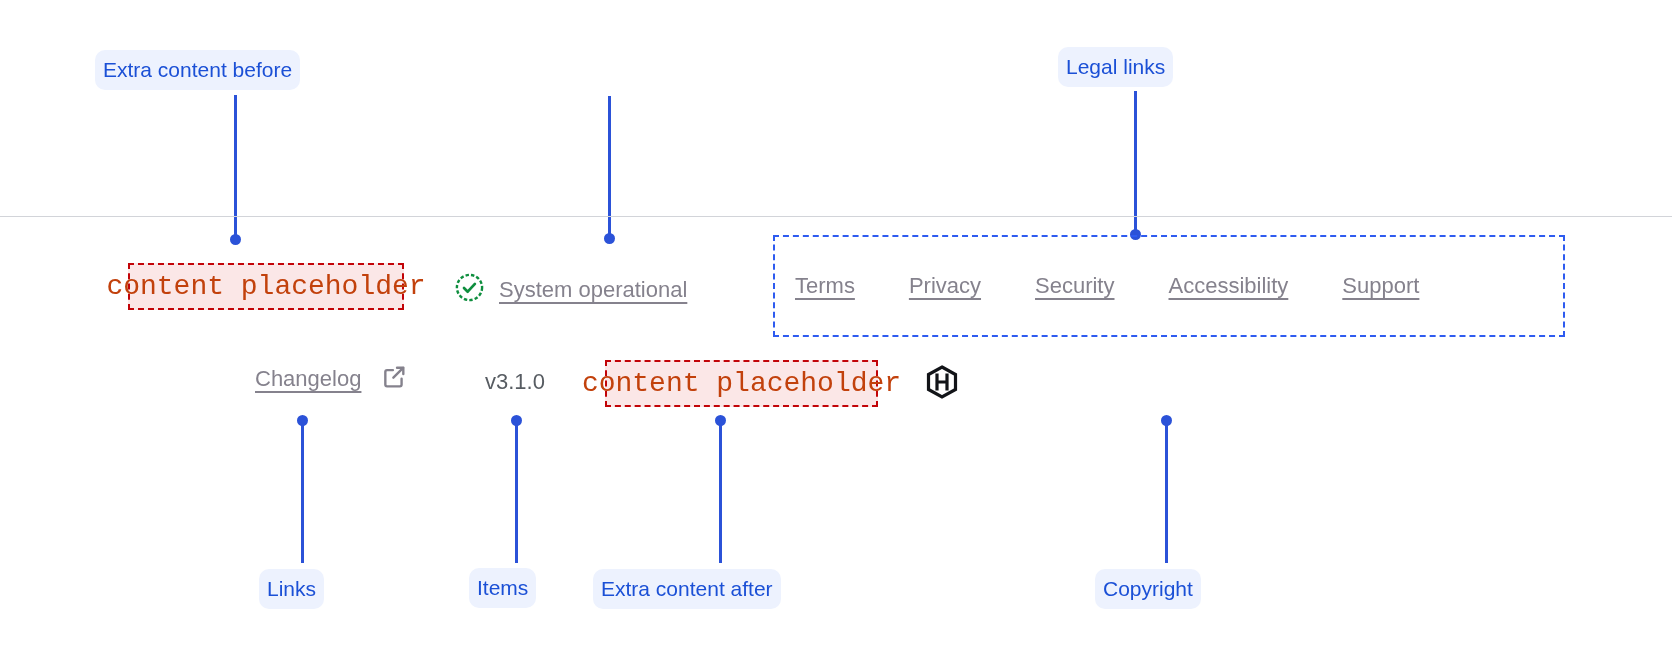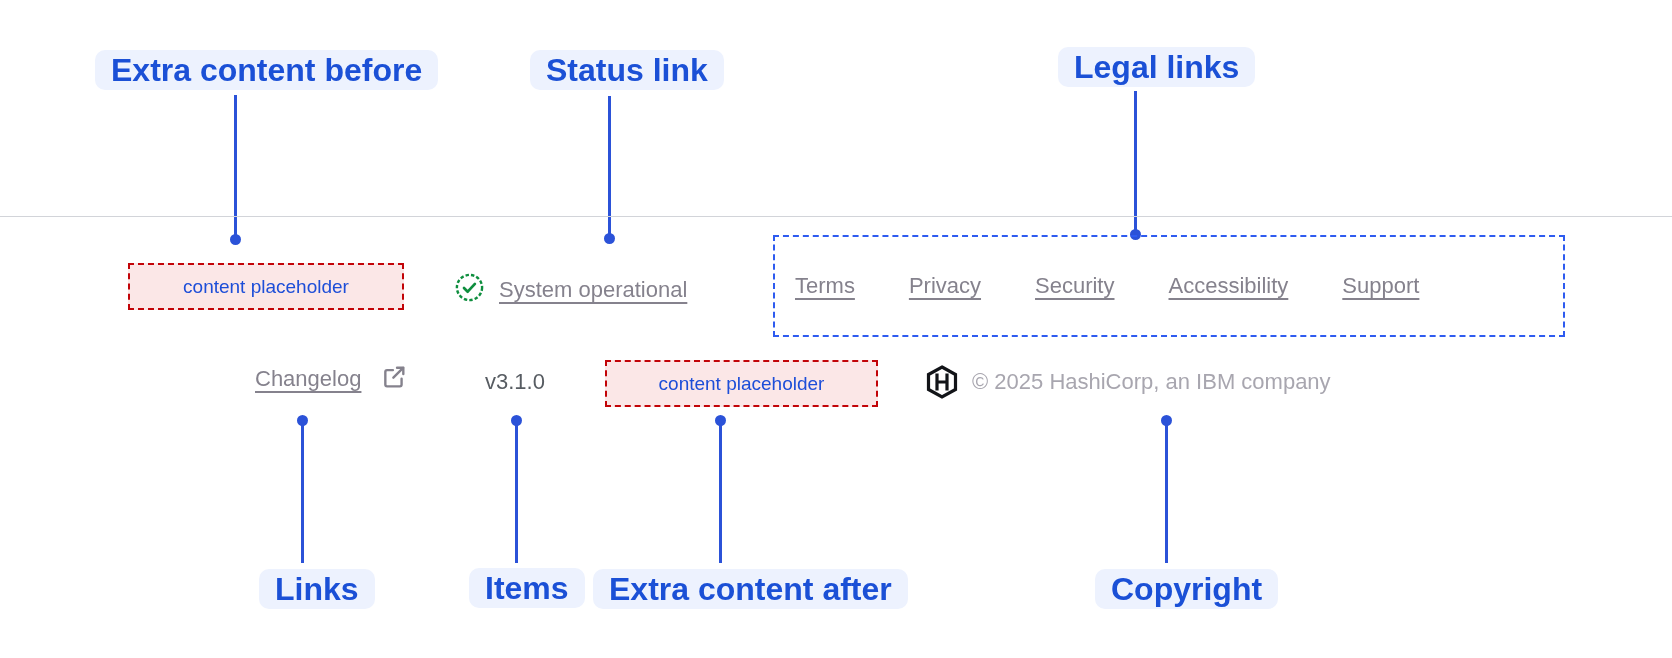--- a/index.html
+++ b/index.html
@@ -5,41 +5,41 @@
   html,body{margin:0;padding:0;background:#ffffff;}
   .stage{
     position:relative;width:1672px;height:658px;background:#ffffff;overflow:hidden;
     font-family:"Liberation Sans", sans-serif;
   }
   
   .callout{
     position:absolute;
     background:#edf2fe;
     color:#1b50d6;
-    font-size:32px;
-    font-weight:700;
+    font-size:21px;
+    font-weight:400;
     line-height:30px;
-    padding:5px 16px;
+    padding:5px 8px;
     border-radius:10px;
     white-space:nowrap;
   }
   
   .connector{position:absolute;width:3px;background:#2b52d8;}
   .connector .dot{
     position:absolute;left:-4px;width:11px;height:11px;border-radius:50%;background:#2b52d8;
   }
   .dot-bottom .dot{bottom:-5px;}
   .dot-top .dot{top:-5px;}
   
   .divider{position:absolute;left:0;top:216px;width:1672px;height:0;border-top:1.5px solid #d2d4d9;}
   
   .ph-box{
     position:absolute;box-sizing:border-box;
     background:#fbe7e7;border:2px dashed #c20408;
-    color:#1d4ed8;font-family:Liberation Sans, sans-serif;font-size:19px;
+    color:#c2410c;font-family:Liberation Mono, monospace;font-size:28px;
     display:flex;align-items:center;justify-content:center;white-space:nowrap;
   }
   .gray-link{
     color:#85828d;font-size:22px;font-weight:500;text-decoration:underline;
     text-decoration-thickness:2px;text-underline-offset:5px;white-space:nowrap;cursor:pointer;
   }
   .status-group{position:absolute;left:454px;top:272px;height:31px;display:flex;align-items:flex-end;gap:14px;}
   .legal-box{
     position:absolute;box-sizing:border-box;left:773px;top:235px;width:792px;height:102px;
     border:2px dashed #2e5bf0;display:flex;align-items:center;gap:54px;padding:0 24px 0 20px;
@@ -50,21 +50,20 @@
   .copyright{position:absolute;left:972px;top:369px;color:#a8a6af;font-size:22px;font-weight:500;white-space:nowrap;}
   .icon-ext{width:26px;height:26px;color:#85828d;margin-top:-4px;}
   .icon-check{width:31px;height:31px;display:block;}
 </style>
 </head>
 <body>
 
 <div class="stage">
 
   <div class="callout" style="left:95px;top:50px;">Extra content before</div>
-  <div class="callout" style="left:530px;top:50px;">Status link</div>
   <div class="callout" style="left:1058px;top:47px;">Legal links</div>
 
   <div class="connector dot-bottom" style="left:234px;top:95px;height:145px;">
       <div class="dot"></div>
     </div>
   <div class="connector dot-bottom" style="left:608px;top:96px;height:143px;">
       <div class="dot"></div>
     </div>
   <div class="connector dot-bottom" style="left:1134px;top:91px;height:144px;">
       <div class="dot"></div>
@@ -101,21 +100,20 @@
 
   <div class="version">v3.1.0</div>
 
   <div class="ph-box" style="left:605px;top:360px;width:273px;height:47px;">content placeholder</div>
 
   <svg class="logo" viewBox="0 0 32 34">
     <polygon points="16,2 29.5,9.5 29.5,24.5 16,32 2.5,24.5 2.5,9.5" fill="none" stroke="#121418" stroke-width="3.2"></polygon>
     <path d="M11 8.5 V25.5 M21 8.5 V25.5 M11 17 H21" fill="none" stroke="#121418" stroke-width="3.2"></path>
   </svg>
 
-  <div class="copyright">© 2025 HashiCorp, an IBM company</div>
 
   <div class="connector dot-top" style="left:301px;top:420px;height:143px;">
       <div class="dot"></div>
     </div>
   <div class="connector dot-top" style="left:515px;top:420px;height:143px;">
       <div class="dot"></div>
     </div>
   <div class="connector dot-top" style="left:719px;top:420px;height:143px;">
       <div class="dot"></div>
     </div>

